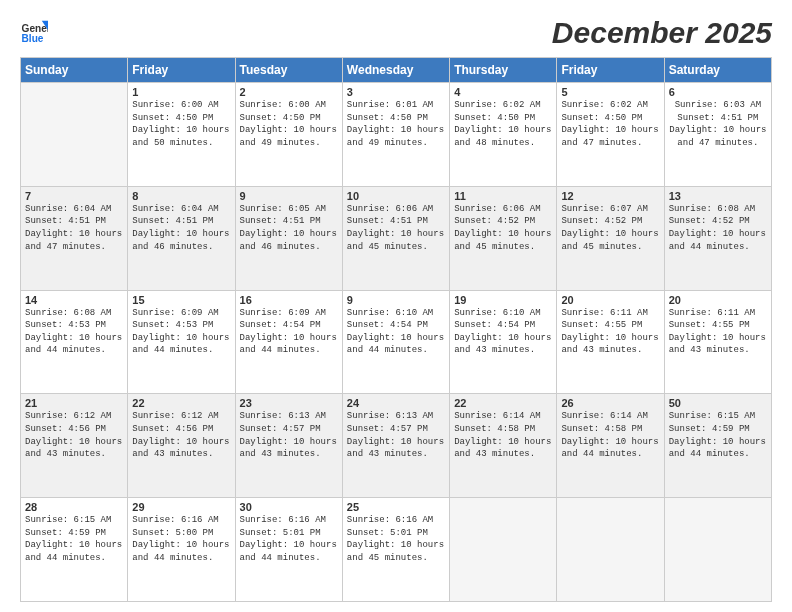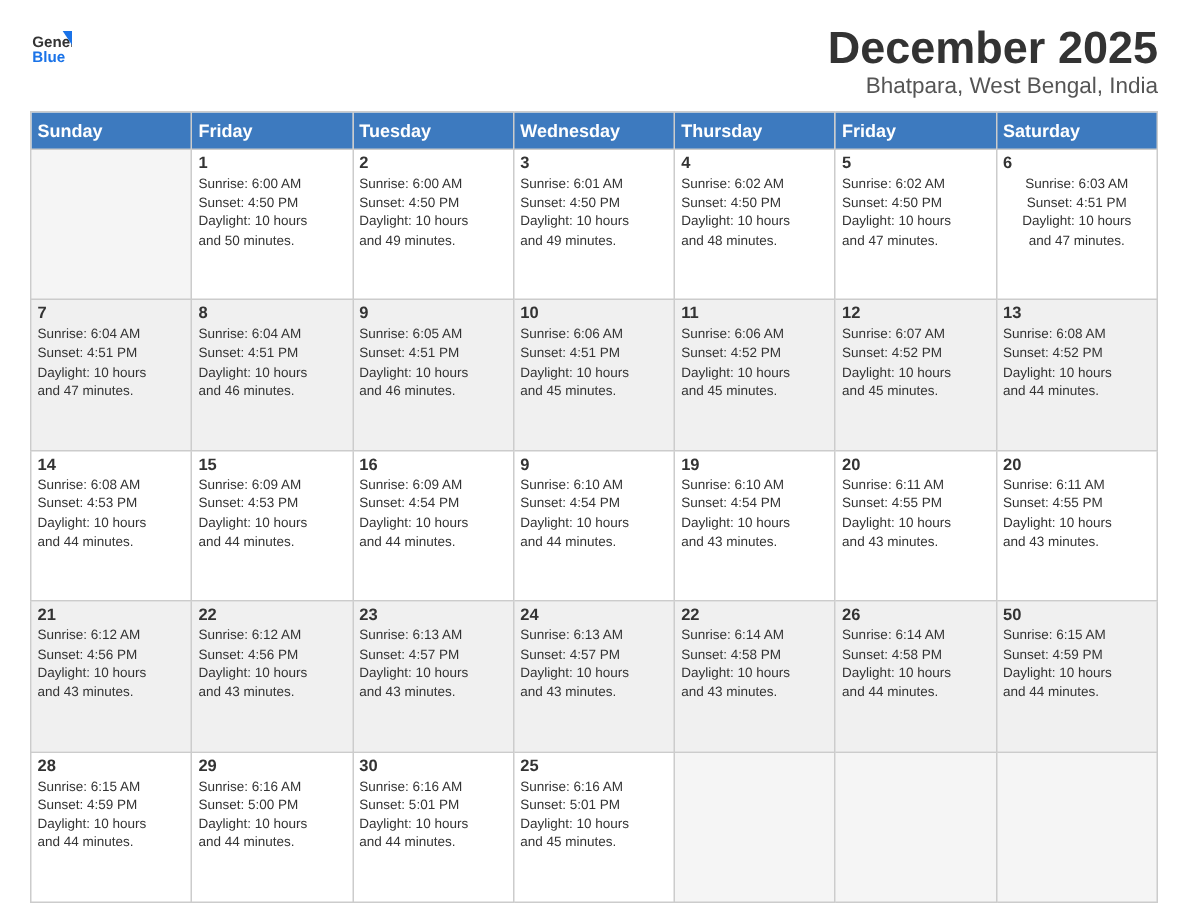--- a/index.html
+++ b/index.html
@@ -27,20 +27,21 @@
       display: flex;
       align-items: center;
       gap: 4px;
     }
     .logo-icon {
       width: 28px;
       height: 28px;
     }
     .title-block {
       text-align: right;
+      font-style: italic;
     }
     .main-title {
       font-size: 30px;
       font-weight: bold;
       color: #333;
       line-height: 1.1;
     }
     .subtitle {
       font-size: 15px;
       color: #555;
@@ -76,20 +77,21 @@
     .day-num {
       font-size: 11px;
       font-weight: bold;
       display: block;
       margin-bottom: 1px;
     }
     .day-info {
       font-size: 9px;
       line-height: 1.4;
       color: #333;
+      font-family: Liberation Mono, monospace;
     }
     .row-shaded td {
       background: #f0f0f0;
     }
   </style>
 </head>
 <body>
 
 <div class="page">
   <div class="header">
@@ -97,21 +99,20 @@
       <svg class="logo-icon" viewBox="0 0 36 36">
         <rect x="0" y="0" width="36" height="36" rx="4" fill="#fff"></rect>
         <text x="2" y="20" font-size="13" font-weight="bold" fill="#333" font-family="Arial">General</text>
         <text x="2" y="33" font-size="13" font-weight="bold" fill="#1a73e8" font-family="Arial">Blue</text>
         <polygon points="28,6 36,6 36,18" fill="#1a73e8"></polygon>
       </svg>
 
     </div>
     <div class="title-block">
       <div class="main-title">December 2025</div>
-      <div class="subtitle">Bhatpara, West Bengal, India</div>
     </div>
   </div>
 
   <table class="calendar">
     <thead>
       <tr>
       <th>Sunday</th>
           <th>Friday</th>
           <th>Tuesday</th>
           <th>Wednesday</th>

